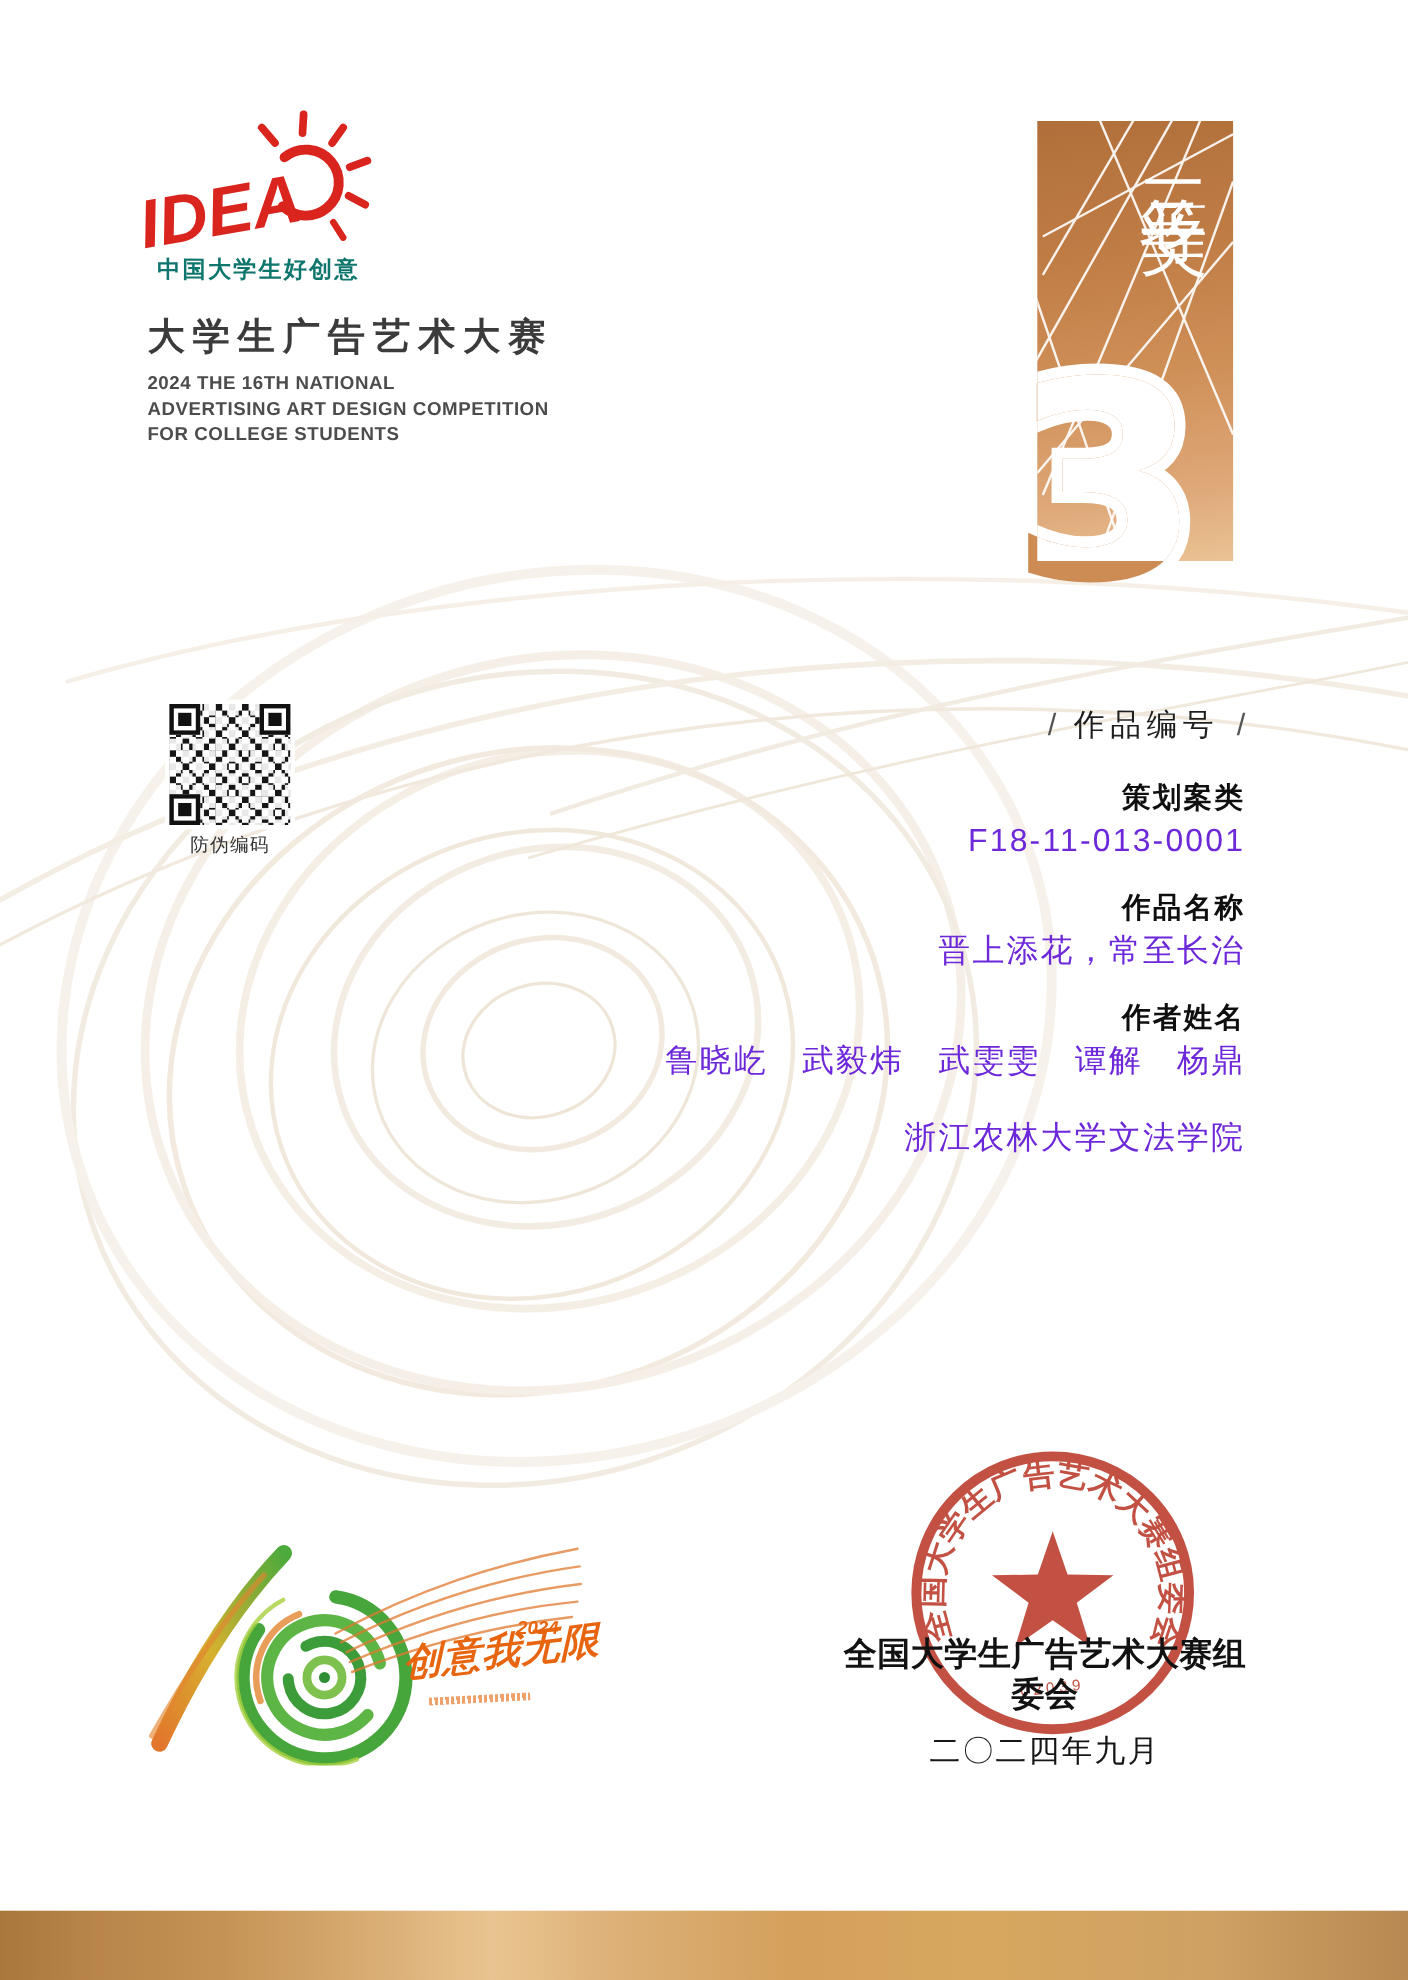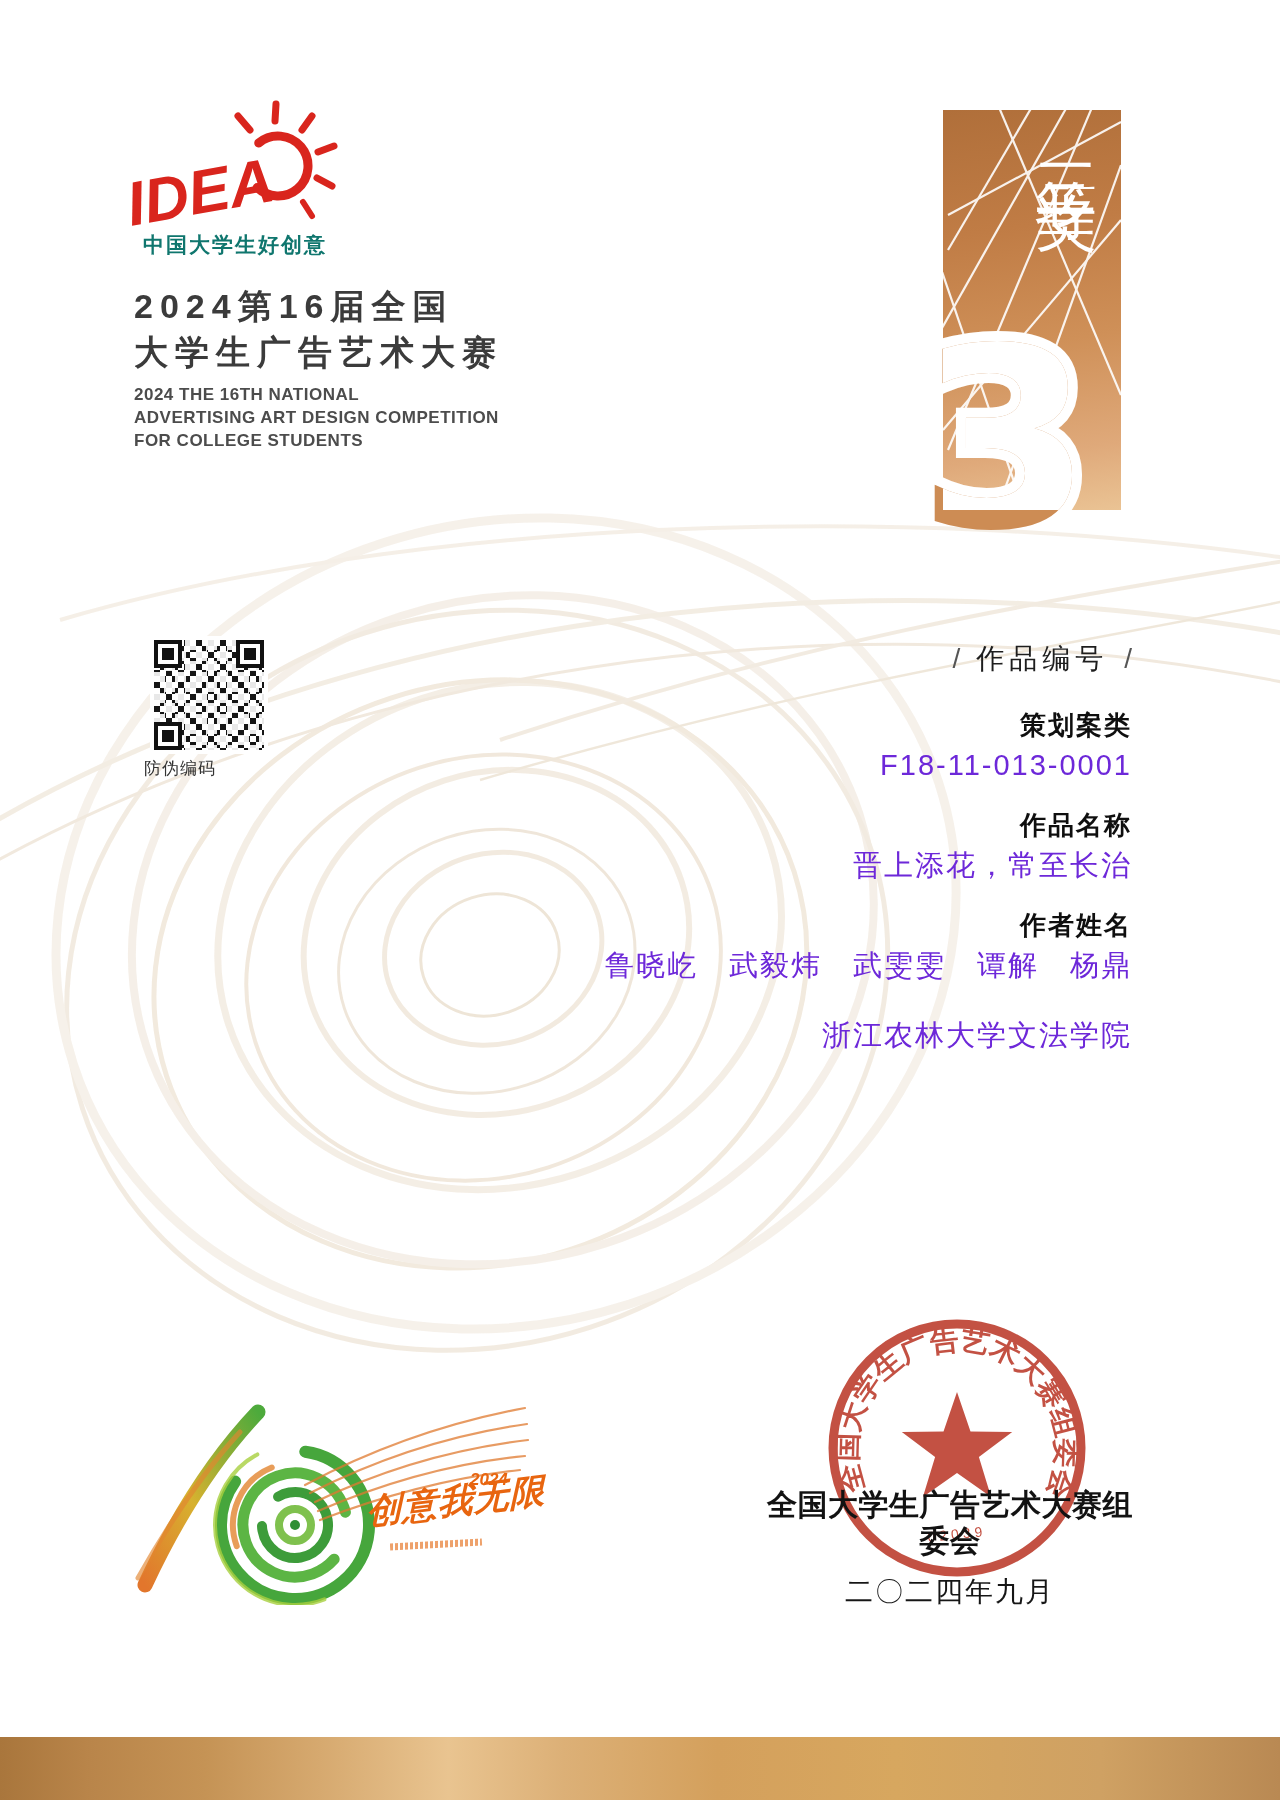--- a/index.html
+++ b/index.html
@@ -45,21 +45,21 @@
       repeating-conic-gradient(rgba(255,255,255,.9) 0% 25%, rgba(0,0,0,0) 0% 50%),
       repeating-conic-gradient(#161616 0% 25%, #ffffff 0% 50%);
     background-size:21px 21px,12px 12px;
     outline:4px solid #fff;
   }
   .qr-f{position:absolute;width:28px;height:28px;border:4px solid #111;background:#fff;box-sizing:border-box;}
   .qr-f::after{content:"";position:absolute;inset:4px;background:#111;}
   .qr-f.tl{left:0;top:0;} .qr-f.tr{right:0;top:0;} .qr-f.bl{left:0;bottom:0;}
   .qr-label{
     position:absolute;left:144px;top:757px;width:130px;z-index:2;
-    text-align:left;font-size:17px;color:#333;letter-spacing:1px;
+    text-align:center;font-size:17px;color:#333;letter-spacing:1px;
   }
   
   .category{
     position:absolute;right:148px;top:640px;z-index:2;display:flex;align-items:center;gap:16px;
     font-size:28px;color:#1e1e1e;
   }
   .category .slash{color:#555;font-weight:300;}
   .category .cat-name{letter-spacing:5px;font-weight:500;}
   
   .info{position:absolute;right:148px;top:710px;z-index:2;text-align:right;}
@@ -129,21 +129,20 @@
       <path d="M 186,22 L 176,36" stroke-width="7"></path>
       <path d="M 208,52 L 192,58" stroke-width="7"></path>
       <path d="M 206,92 L 191,84" stroke-width="7"></path>
       <path d="M 186,122 L 177,108" stroke-width="6"></path>
     </g>
     <text x="2" y="122" font-size="62" font-weight="900" font-style="italic" fill="#d9251d" font-family="Liberation Sans, DejaVu Sans, sans-serif" transform="rotate(-10 60 110)">IDEA</text>
   </svg>
   <div class="brand-slogan">中国大学生好创意</div>
 
   <div class="title-block">
-    <div class="title-cn">2024第16届全国</div>
     <div class="title-cn">大学生广告艺术大赛</div>
     <div class="title-en">
       <div>2024 THE 16TH NATIONAL</div>
       <div>ADVERTISING ART DESIGN COMPETITION</div>
       <div>FOR COLLEGE STUDENTS</div>
     </div>
   </div>
 
   <div class="badge">
     <div class="badge-rect">

